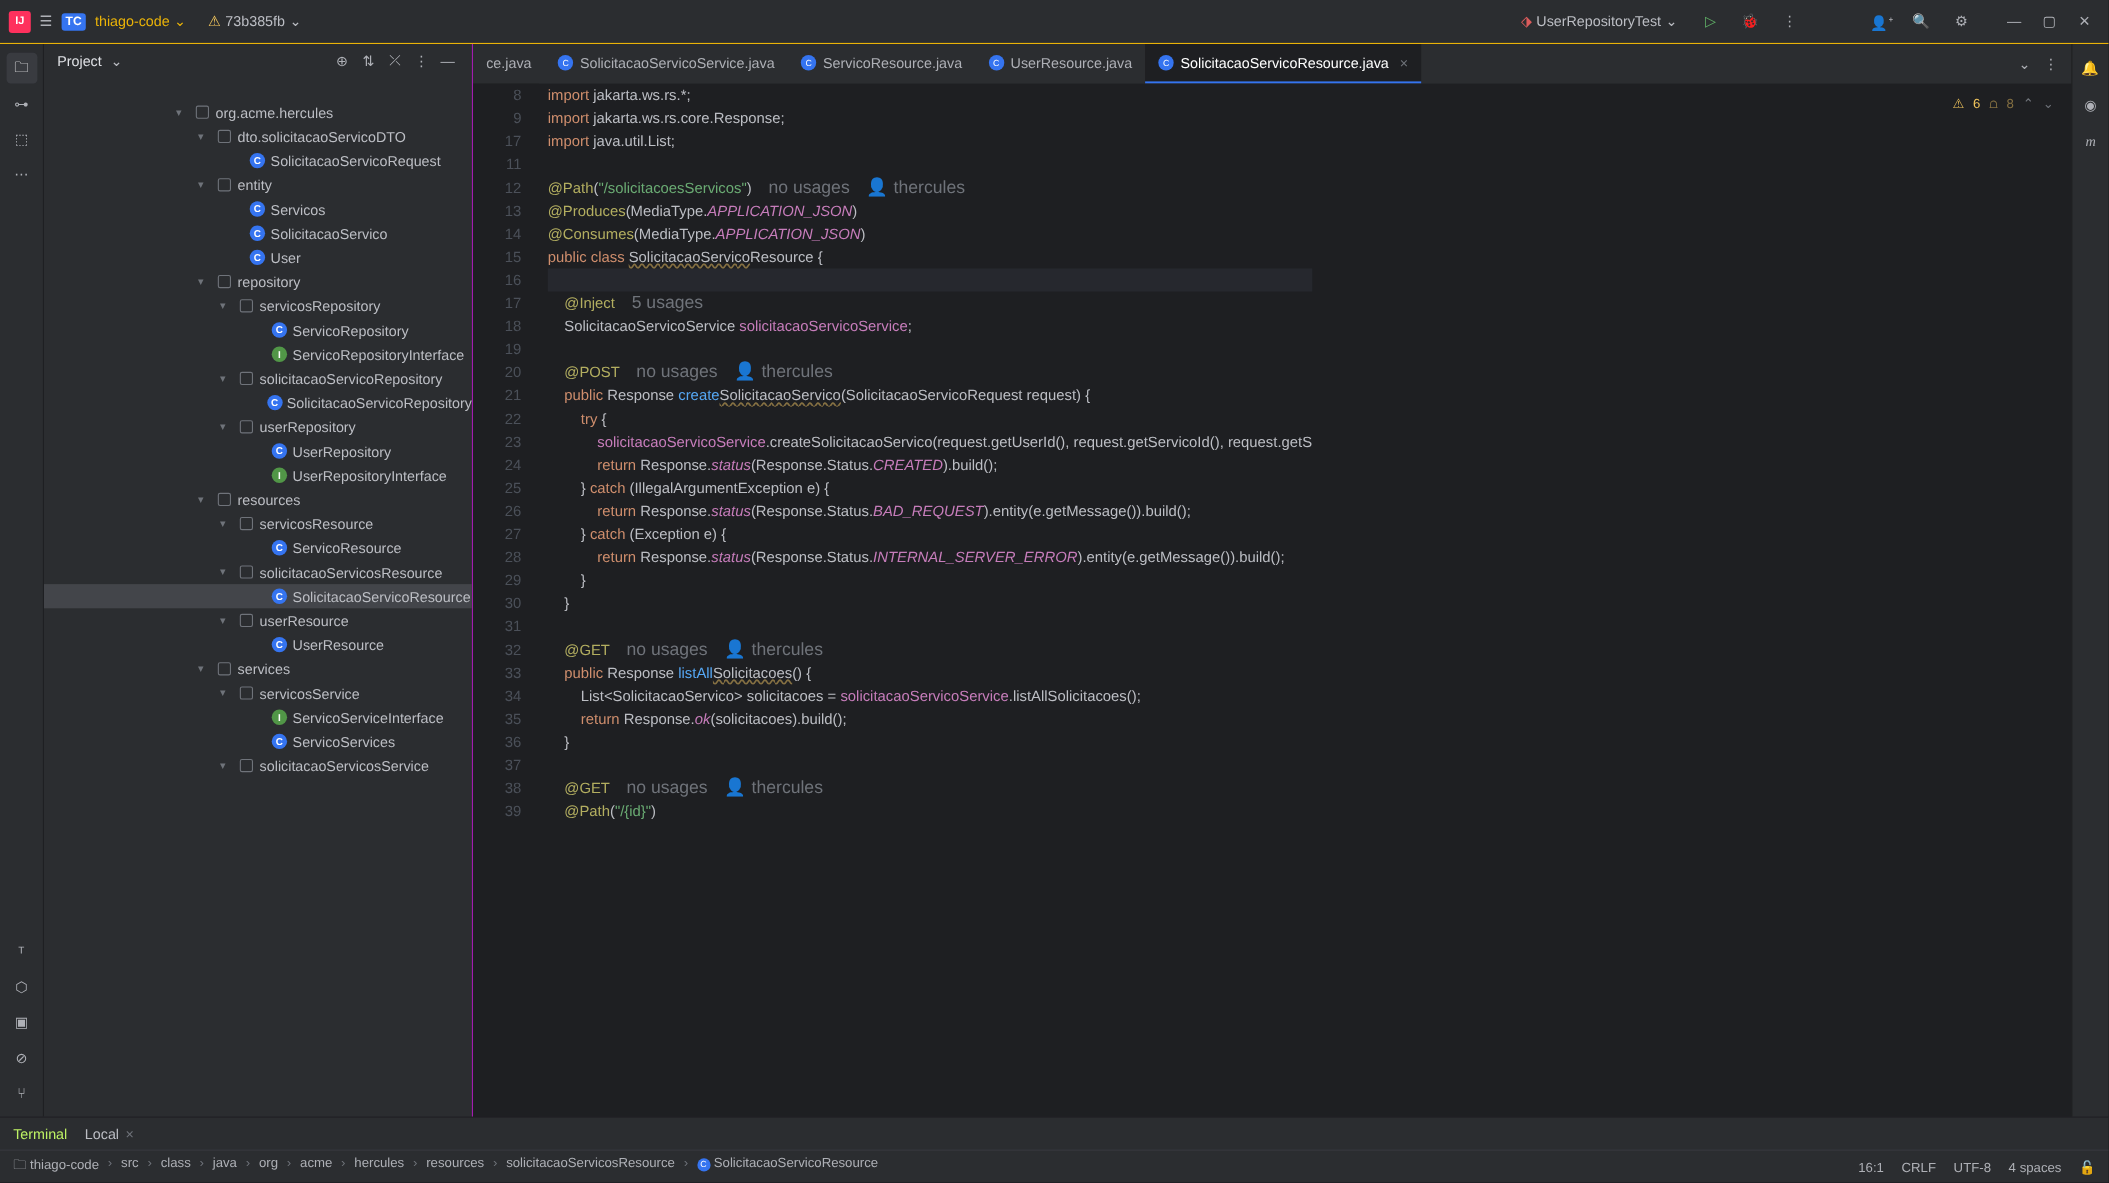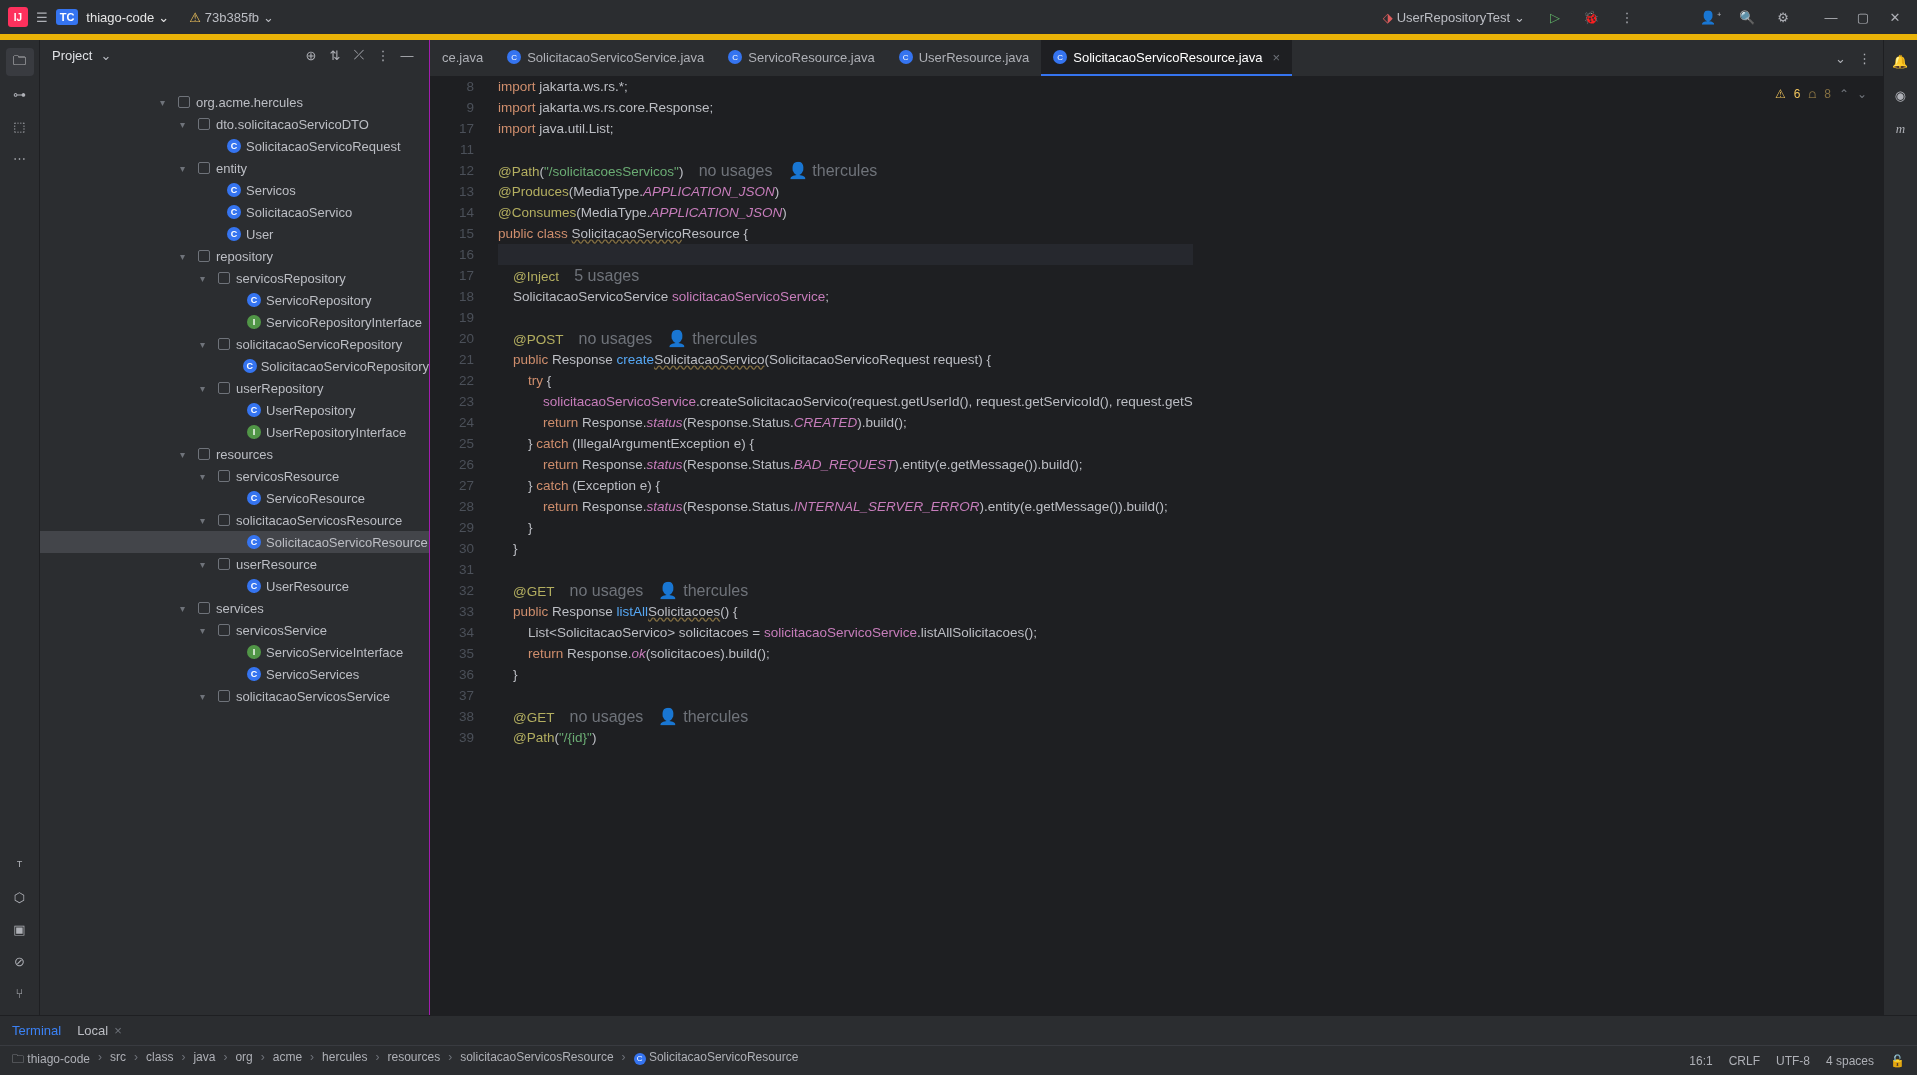--- a/index.html
+++ b/index.html
@@ -1,21 +1,21 @@
 <!DOCTYPE html>
 <html><head>
 <meta charset="utf-8">
 <style>
 * { margin:0; padding:0; box-sizing:border-box; font-family:'Segoe UI',Arial,sans-serif; }
 body { background:#1e1f22; color:#bcbec4; font-size:13px; overflow:hidden; width:1917px; height:1075px; }
-.titlebar { height:40px; background:#2b2d30; display:flex; align-items:center; padding:0 8px; gap:8px; border-bottom:6px solid #eab308; }
+.titlebar { height:40px; background:#2b2d30; display:flex; align-items:center; padding:0 8px; gap:8px; border-bottom:1px solid #eab308; }
 .titlebar .logo { width:20px; height:20px; background:#fe315d; border-radius:3px; display:flex; align-items:center; justify-content:center; font-size:10px; font-weight:bold; color:#fff; }
 .titlebar .menu-icon { color:#aeb0b6; cursor:pointer; }
 .titlebar .badge-tc { background:#3574f0; color:#fff; padding:2px 4px; border-radius:3px; font-size:11px; font-weight:bold; }
-.titlebar .proj { display:flex; align-items:center; gap:4px; color:#e5e5e5; cursor:pointer; }
+.titlebar .proj { display:flex; align-items:center; gap:4px; color:#eab308; cursor:pointer; }
 .titlebar .vcs { display:flex; align-items:center; gap:4px; margin-left:12px; color:#bcbec4; cursor:pointer; }
 .titlebar .spacer { flex:1; }
 .titlebar .run-config { display:flex; align-items:center; gap:4px; color:#bcbec4; padding:4px 8px; border-radius:4px; cursor:pointer; }
 .titlebar .icon-btn { width:28px; height:28px; display:flex; align-items:center; justify-content:center; color:#aeb0b6; cursor:pointer; border-radius:4px; }
 .titlebar .window-controls { display:flex; gap:4px; margin-left:12px; }
 
 .main-area { display:flex; height:calc(100% - 40px - 60px); }
 .leftbar { width:40px; background:#2b2d30; display:flex; flex-direction:column; align-items:center; padding-top:8px; gap:4px; border-right:1px solid #1e1f22; }
 .leftbar .tool-btn { width:28px; height:28px; display:flex; align-items:center; justify-content:center; color:#aeb0b6; cursor:pointer; border-radius:4px; }
 .leftbar .tool-btn.active { background:#393b40; color:#fff; }
@@ -412,21 +412,21 @@
   </div>
 
   <div class="rightbar">
     <div class="tool-btn">🔔</div>
     <div class="tool-btn">◉</div>
     <div class="tool-btn" style="font-style:italic;font-family:serif">m</div>
   </div>
 </div>
 
 <div class="terminal-bar">
-  <span style="font-weight:500;color:#3b82f6">Terminal</span>
+  <span style="font-weight:500;color:#bef264">Terminal</span>
   <span class="term-tab">
     <span>Local</span>
       <span style="color:#6f737a">×</span>
   </span>
 </div>
 
 <div class="statusbar">
   <div class="crumb" id="crumbs">
       <span>🗀 thiago-code</span>
       <span class="sep"></span>

